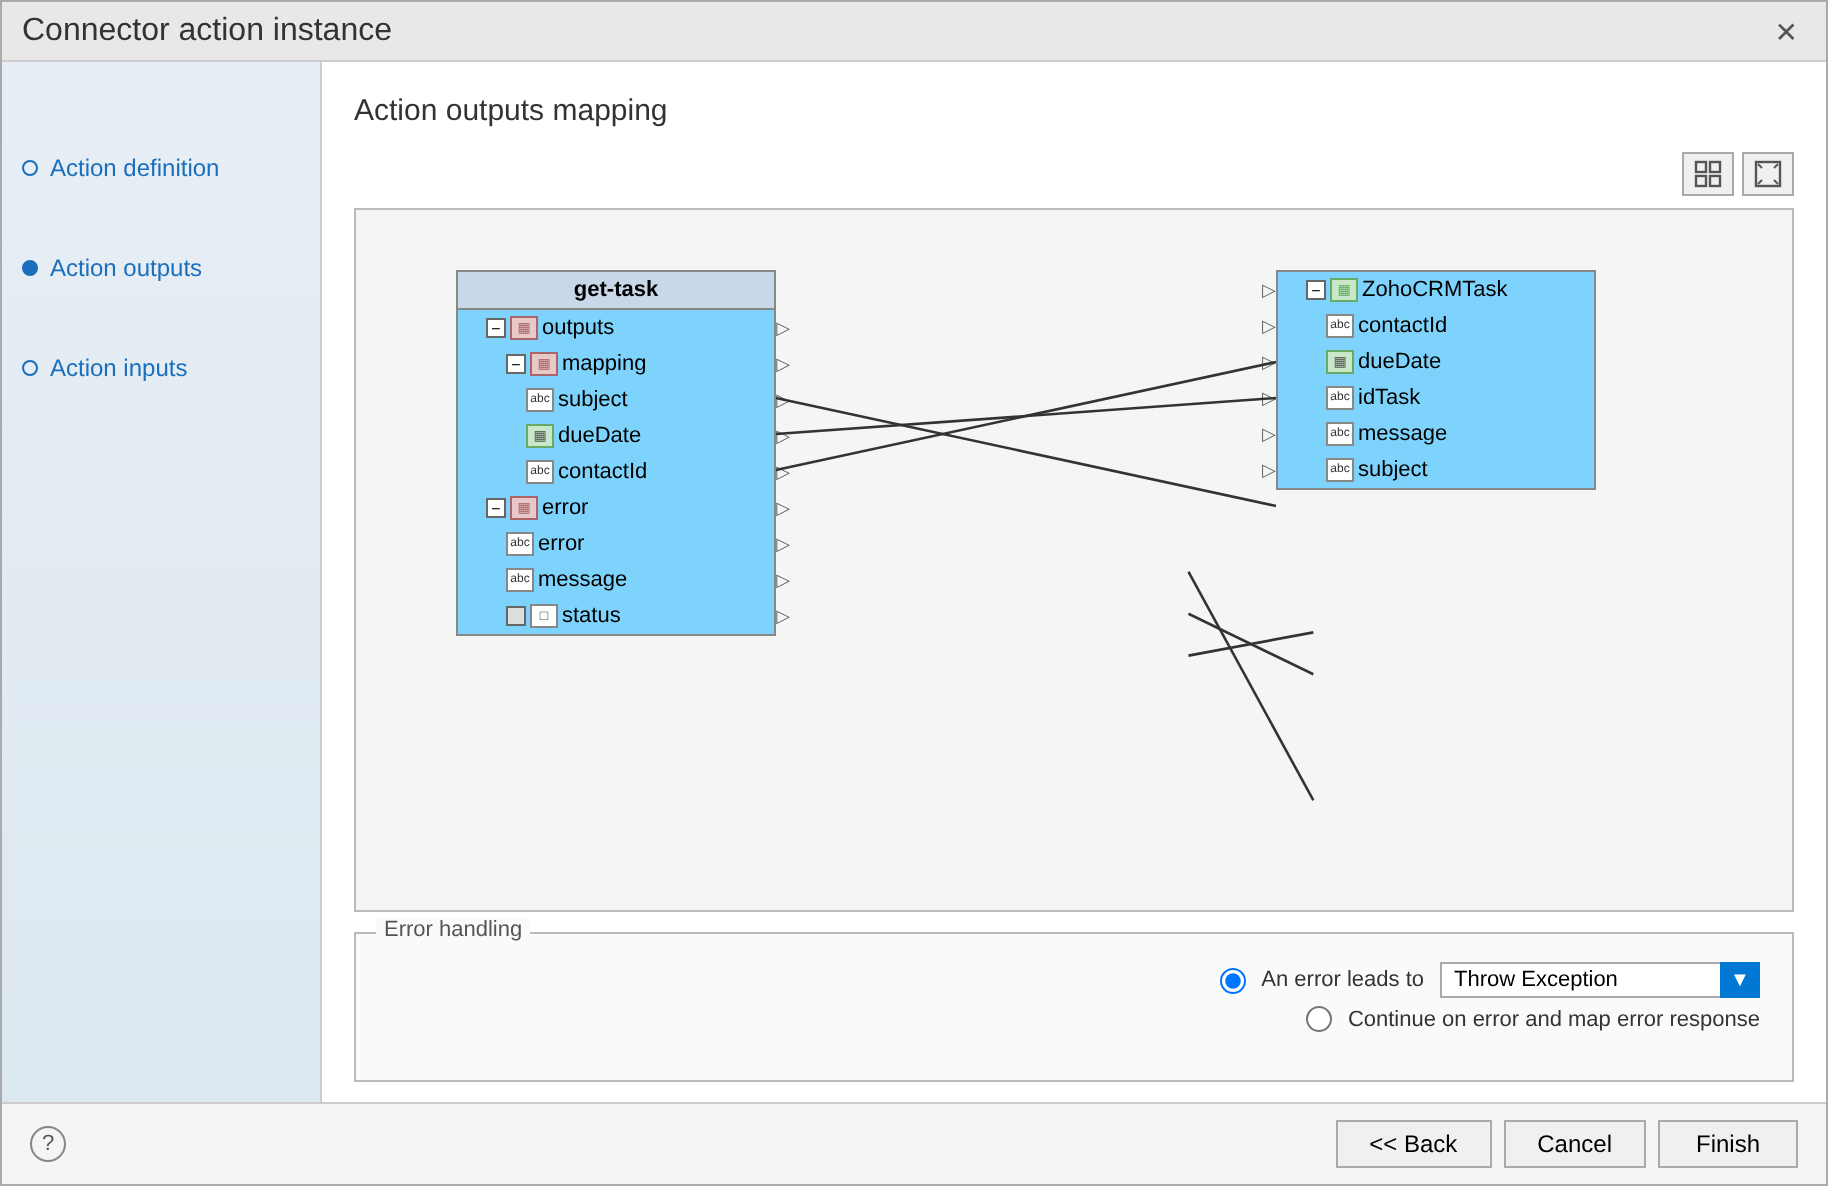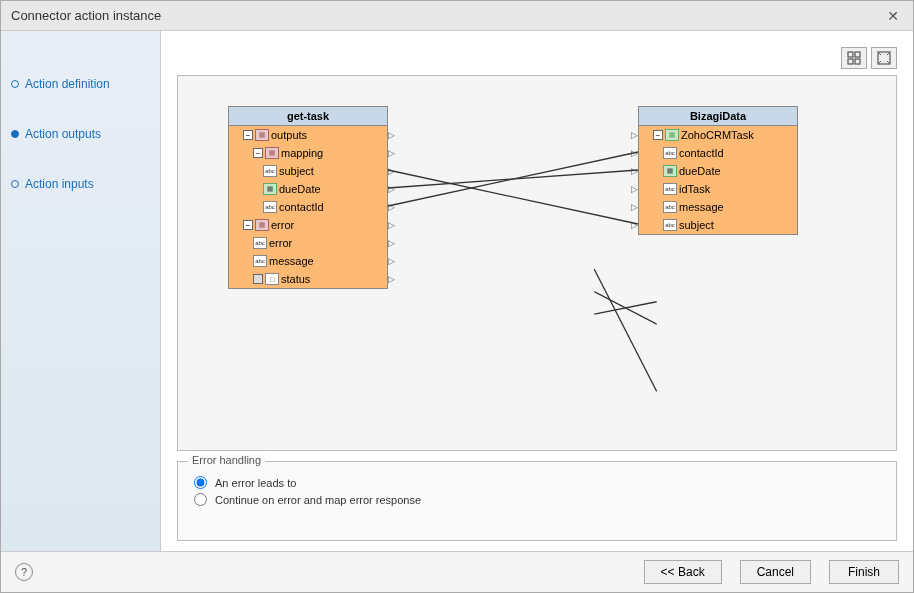--- a/index.html
+++ b/index.html
@@ -26,21 +26,21 @@
     .title-bar {
       background: #e8e8e8;
       border-bottom: 1px solid #ccc;
       padding: 6px 10px;
       display: flex;
       align-items: center;
       justify-content: space-between;
       height: 30px;
     }
     .title-bar-text {
-      font-size: 13px;
+      font-size: 16px;
       color: #333;
     }
     .close-btn {
       background: none;
       border: none;
       font-size: 14px;
       cursor: pointer;
       color: #555;
       line-height: 1;
       padding: 2px 4px;
@@ -120,21 +120,21 @@
     }
     svg.mapping-svg {
       position: absolute;
       top: 0; left: 0;
       width: 100%;
       height: 100%;
       pointer-events: none;
     }
     .node-box {
       position: absolute;
-      background: #fdba74;
+      background: #7dd3fc;
       border: 1px solid #888;
       font-size: 11px;
     }
     .node-header {
       background: #c8d8e8;
       border-bottom: 1px solid #888;
       padding: 3px 8px;
       font-weight: bold;
       text-align: center;
       font-size: 11px;
@@ -200,39 +200,40 @@
     }
     .field-icon.green {
       background: #c8e8c8;
       border-color: #66aa66;
     }
     .indent1 { padding-left: 14px; }
     .indent2 { padding-left: 24px; }
     .indent3 { padding-left: 34px; }
     .error-handling {
       border: 1px solid #bbb;
-      padding: 10px 16px 30px;
+      padding: 10px 16px 20px;
       margin-bottom: 10px;
       position: relative;
       background: #fafafa;
     }
     .error-handling-legend {
       position: absolute;
       top: -8px;
       left: 10px;
       background: #fafafa;
       padding: 0 4px;
       font-size: 11px;
       color: #555;
     }
     .radio-row {
       display: flex;
       align-items: center;
       margin: 4px 0;
       gap: 8px;
+      justify-content: flex-end;
     }
     .radio-row input[type=radio] {
       margin: 0;
     }
     .radio-label {
       font-size: 11px;
       color: #333;
     }
     .dropdown-select {
       border: 1px solid #aaa;
@@ -278,21 +279,21 @@
       border: 1px solid #888;
       display: flex;
       align-items: center;
       justify-content: center;
       font-size: 11px;
       color: #555;
       cursor: pointer;
     }
     .footer-buttons {
       display: flex;
-      gap: 18px;
+      gap: 6px;
     }
     .footer-btn {
       padding: 4px 16px;
       font-size: 12px;
       border: 1px solid #aaa;
       background: #f0f0f0;
       cursor: pointer;
       min-width: 70px;
     }
   </style>
@@ -317,20 +318,21 @@
         <div class="dot"></div>
         <span>Action outputs</span>
       </div>
       <div class="sidebar-item">
         <div class="dot"></div>
         <span>Action inputs</span>
       </div>
     </div>
 
     <div class="main-content">
+      <h2 class="section-title">Action outputs mapping</h2>
 
       <div class="toolbar">
         <button class="toolbar-btn">
           <svg width="16" height="16" viewBox="0 0 16 16">
             <rect x="2" y="2" width="5" height="5" fill="none" stroke="#555" stroke-width="1.2"></rect>
             <rect x="9" y="2" width="5" height="5" fill="none" stroke="#555" stroke-width="1.2"></rect>
             <rect x="2" y="9" width="5" height="5" fill="none" stroke="#555" stroke-width="1.2"></rect>
             <rect x="9" y="9" width="5" height="5" fill="none" stroke="#555" stroke-width="1.2"></rect>
           </svg>
         </button>
@@ -412,21 +414,20 @@
 
           <div class="node-row indent2">
             <span class="expand-icon" style="background:#ddd;"> </span>
             <span class="field-icon" style="font-size:7px;">□</span>
             <span>status</span>
             <span class="arrow-right">▷</span>
           </div>
         </div>
 
         <div class="node-box" style="left:460px; top:30px; width:160px;">
-          <div class="node-header">BizagiData</div>
 
           <div class="node-row indent1">
             <span class="arrow-left">▷</span>
             <span class="expand-icon">−</span>
             <span class="field-icon green" style="font-size:7px;color:#66aa66;">▦</span>
             <span>ZohoCRMTask</span>
           </div>
 
           <div class="node-row indent2">
             <span class="arrow-left">▷</span>
@@ -467,20 +468,27 @@
 
           <line x1="210" y1="130" x2="460" y2="76" stroke="#333" stroke-width="1.3"></line>
         </svg>
       </div>
 
       <div class="error-handling">
         <span class="error-handling-legend">Error handling</span>
         <div class="radio-row">
           <input type="radio" name="error-opt" checked="" id="err1" style="">
           <label for="err1" class="radio-label">An error leads to</label>
+          <div class="dropdown-container">
+            <select class="dropdown-select">
+              <option>Throw Exception</option>
+              <option>Continue on error</option>
+            </select>
+            <div class="dropdown-arrow">▼</div>
+          </div>
         </div>
         <div class="radio-row">
           <input type="radio" name="error-opt" id="err2" style="">
           <label for="err2" class="radio-label">Continue on error and map error response</label>
         </div>
       </div>
     </div>
   </div>
 
   <div class="dialog-footer">

